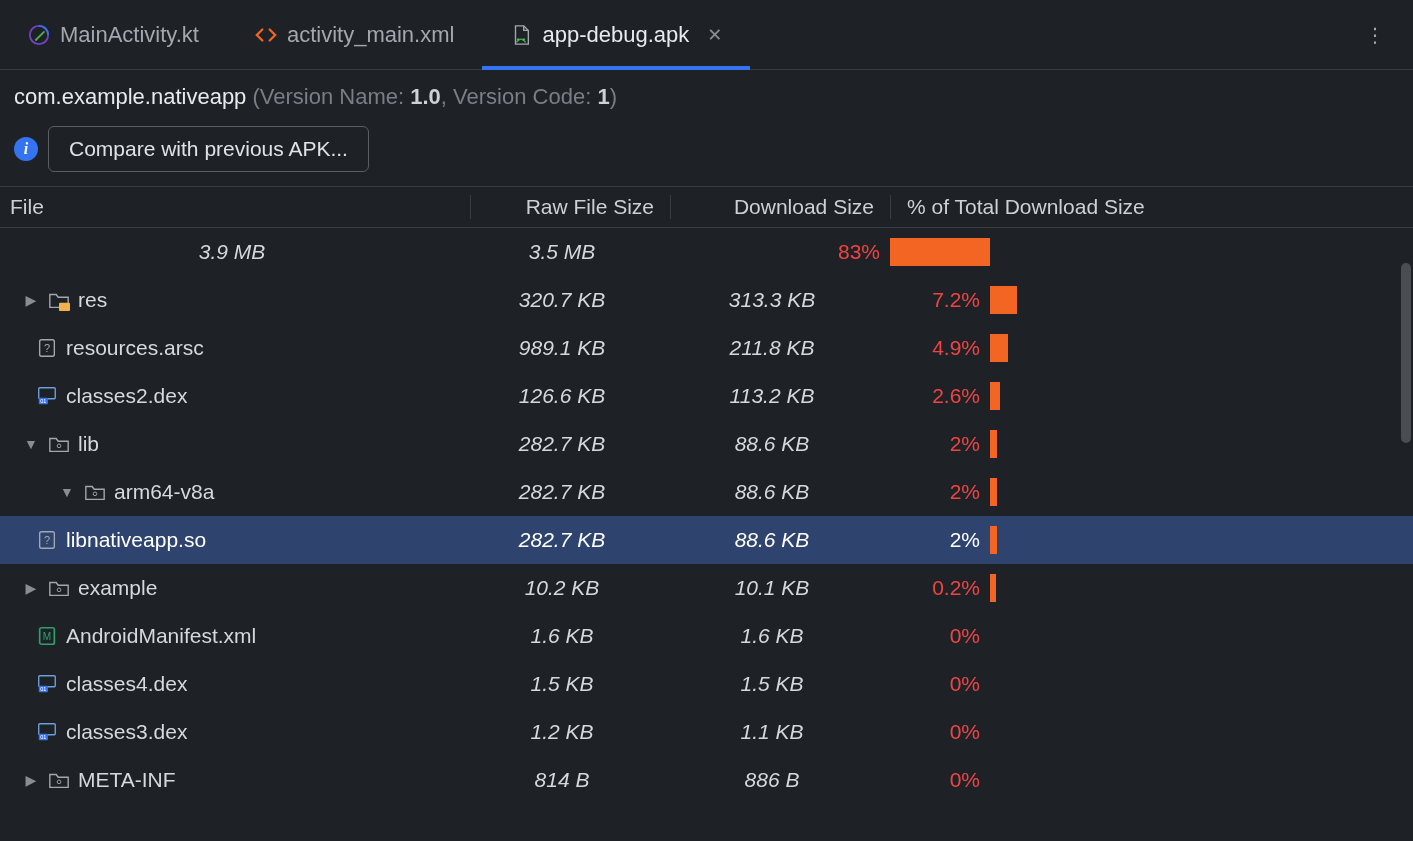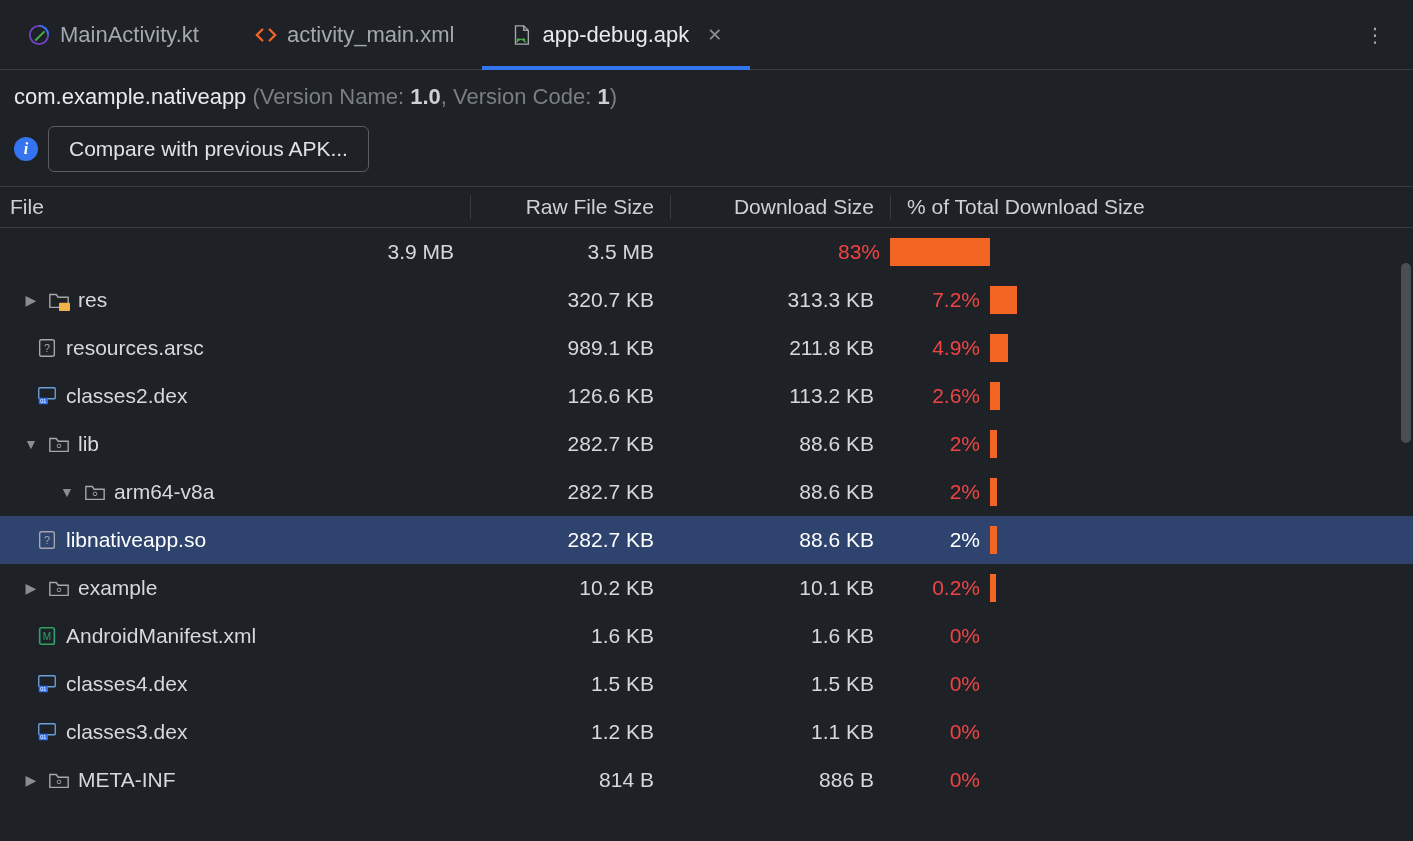--- a/index.html
+++ b/index.html
@@ -144,21 +144,21 @@
       display: inline-flex;
       justify-content: center;
       color: #8a8e93;
       font-size: 14px;
     }
     .indent-0 { padding-left: 12px; }
     .indent-1 { padding-left: 48px; }
     .indent-2 { padding-left: 84px; }
     .no-chevron { padding-left: 26px; }
     
-    .raw-cell, .dl-cell { text-align: right; padding-right: 16px; color: #d5d8dc; }
+    .raw-cell, .dl-cell { text-align: center; padding-right: 16px; color: #d5d8dc; font-style: italic; }
     .row.selected .raw-cell, .row.selected .dl-cell { color: #fff; }
     .pct { text-align: right; color: #ef4444; padding-right: 10px; }
     .bar-cell { display: flex; align-items: center; }
     .bar {
       height: 28px;
       background: #f26522;
       min-width: 0;
     }
     
     

